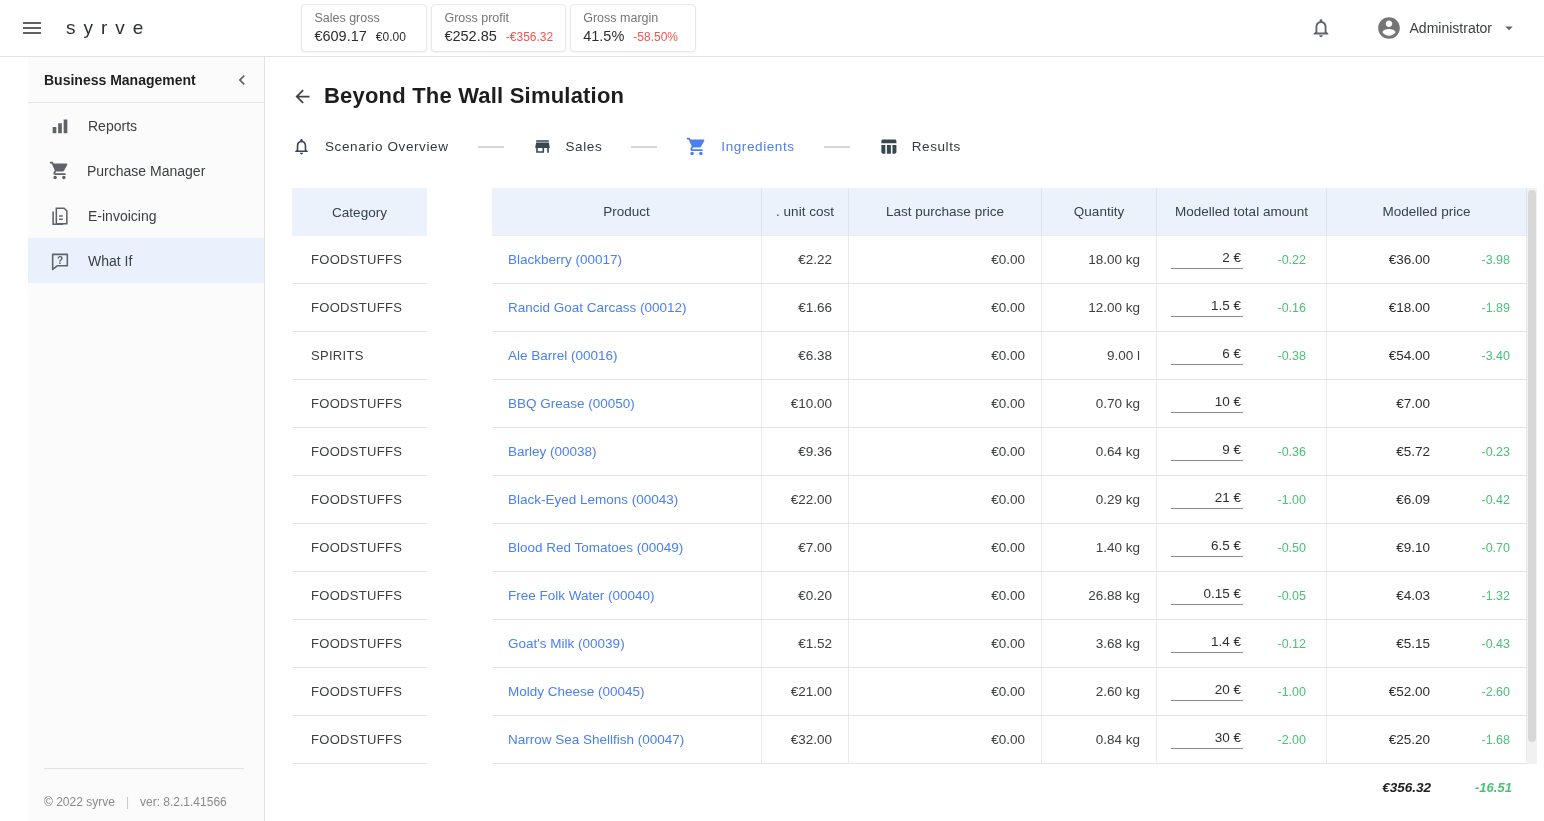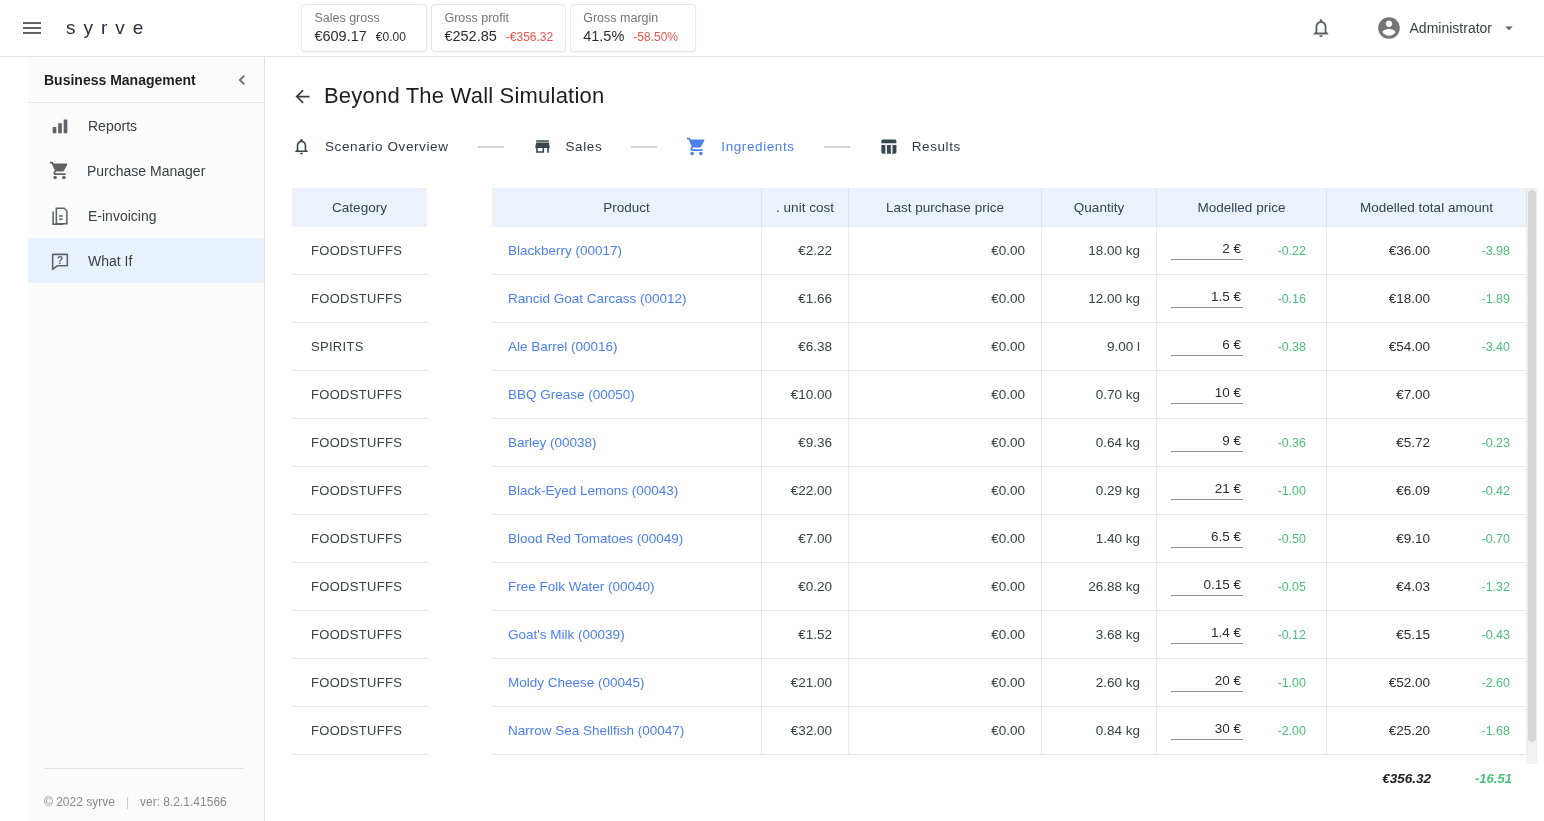--- a/index.html
+++ b/index.html
@@ -37,31 +37,31 @@
   .sb-item{height:45px; display:flex; align-items:center; gap:17px; padding-left:21px;
            font-size:14px; color:#3c4043; cursor:pointer;}
   .sb-item.active{background:#e9f1fc;}
   .sb-foot{position:absolute; left:16px; bottom:12px; width:200px; border-top:1px solid #e2e2e2;
            padding-top:26px; font-size:12px; color:#8a8a8a; display:flex; gap:11px; align-items:center;}
   .sb-foot .sep{color:#c9c9c9;}
 
   
   .main{flex:1; padding:26px 0 0 27px; position:relative; overflow:hidden; background:#fff;}
   .title-row{display:flex; align-items:center; gap:11px;}
-  h1{font-size:22px; color:#1d1d1d; letter-spacing:.2px; font-weight:400;}
+  h1{font-size:22px; color:#1d1d1d; letter-spacing:.2px; font-weight:700;}
   .steps{display:flex; align-items:center; margin-top:27px;}
   .step{display:flex; align-items:center; gap:14px; font-size:13.5px; font-weight:500;
         letter-spacing:.6px; color:#2e3a44; cursor:pointer;}
   .step.active{color:var(--accent);}
   .step-divider{width:26px; height:2px; background:#d6d6d6; margin:0 29px;}
 
   
   .table-zone{display:flex; margin-top:31px; position:relative;}
   .cat-col{width:135px; margin-right:65px; flex:none;}
-  .th{background:var(--headbg); height:39px; display:flex; align-items:center; justify-content:center;
+  .th{background:var(--headbg); height:48px; display:flex; align-items:center; justify-content:center;
       font-size:13.5px; color:#33434f;}
   .cat-cell{height:48px; display:flex; align-items:center; padding-left:19px; font-size:13px;
             letter-spacing:.3px; color:#3c4043; border-bottom:1px solid var(--border);}
   .grid-col{width:1035px; flex:none;}
   .grid-head{display:grid; grid-template-columns:var(--cols);}
   .grid-head .th{border-right:1px solid #dde4ee; border-bottom:1px solid #e8edf5;}
   .row{display:grid; grid-template-columns:var(--cols); height:48px; border-bottom:1px solid var(--border);}
   .cell{display:flex; align-items:center; border-right:1px solid #ebebeb; font-size:13.5px; color:#3c4043;}
   .cell.product{padding-left:16px;}
   .cell.product a{color:var(--accent); text-decoration:none; cursor:pointer;}
@@ -248,22 +248,22 @@
           <div class="cat-cell">FOODSTUFFS</div>
           <div class="cat-cell">FOODSTUFFS</div>
           <div class="cat-cell">FOODSTUFFS</div>
         </div>
       <div class="grid-col">
         <div class="grid-head" id="grid-head">
             <div class="th">Product</div>
             <div class="th">. unit cost</div>
             <div class="th">Last purchase price</div>
             <div class="th">Quantity</div>
+            <div class="th">Modelled total amount</div>
             <div class="th">Modelled price</div>
-            <div class="th">Modelled total amount</div>
           </div>
         <div id="grid-body">
             <div class="row">
               <div class="cell product">
                 <a>Blackberry (00017)</a>
               </div>
               <div class="cell num">€2.22</div>
               <div class="cell num">€0.00</div>
               <div class="cell num">18.00 kg</div>
               <div class="cell price">

